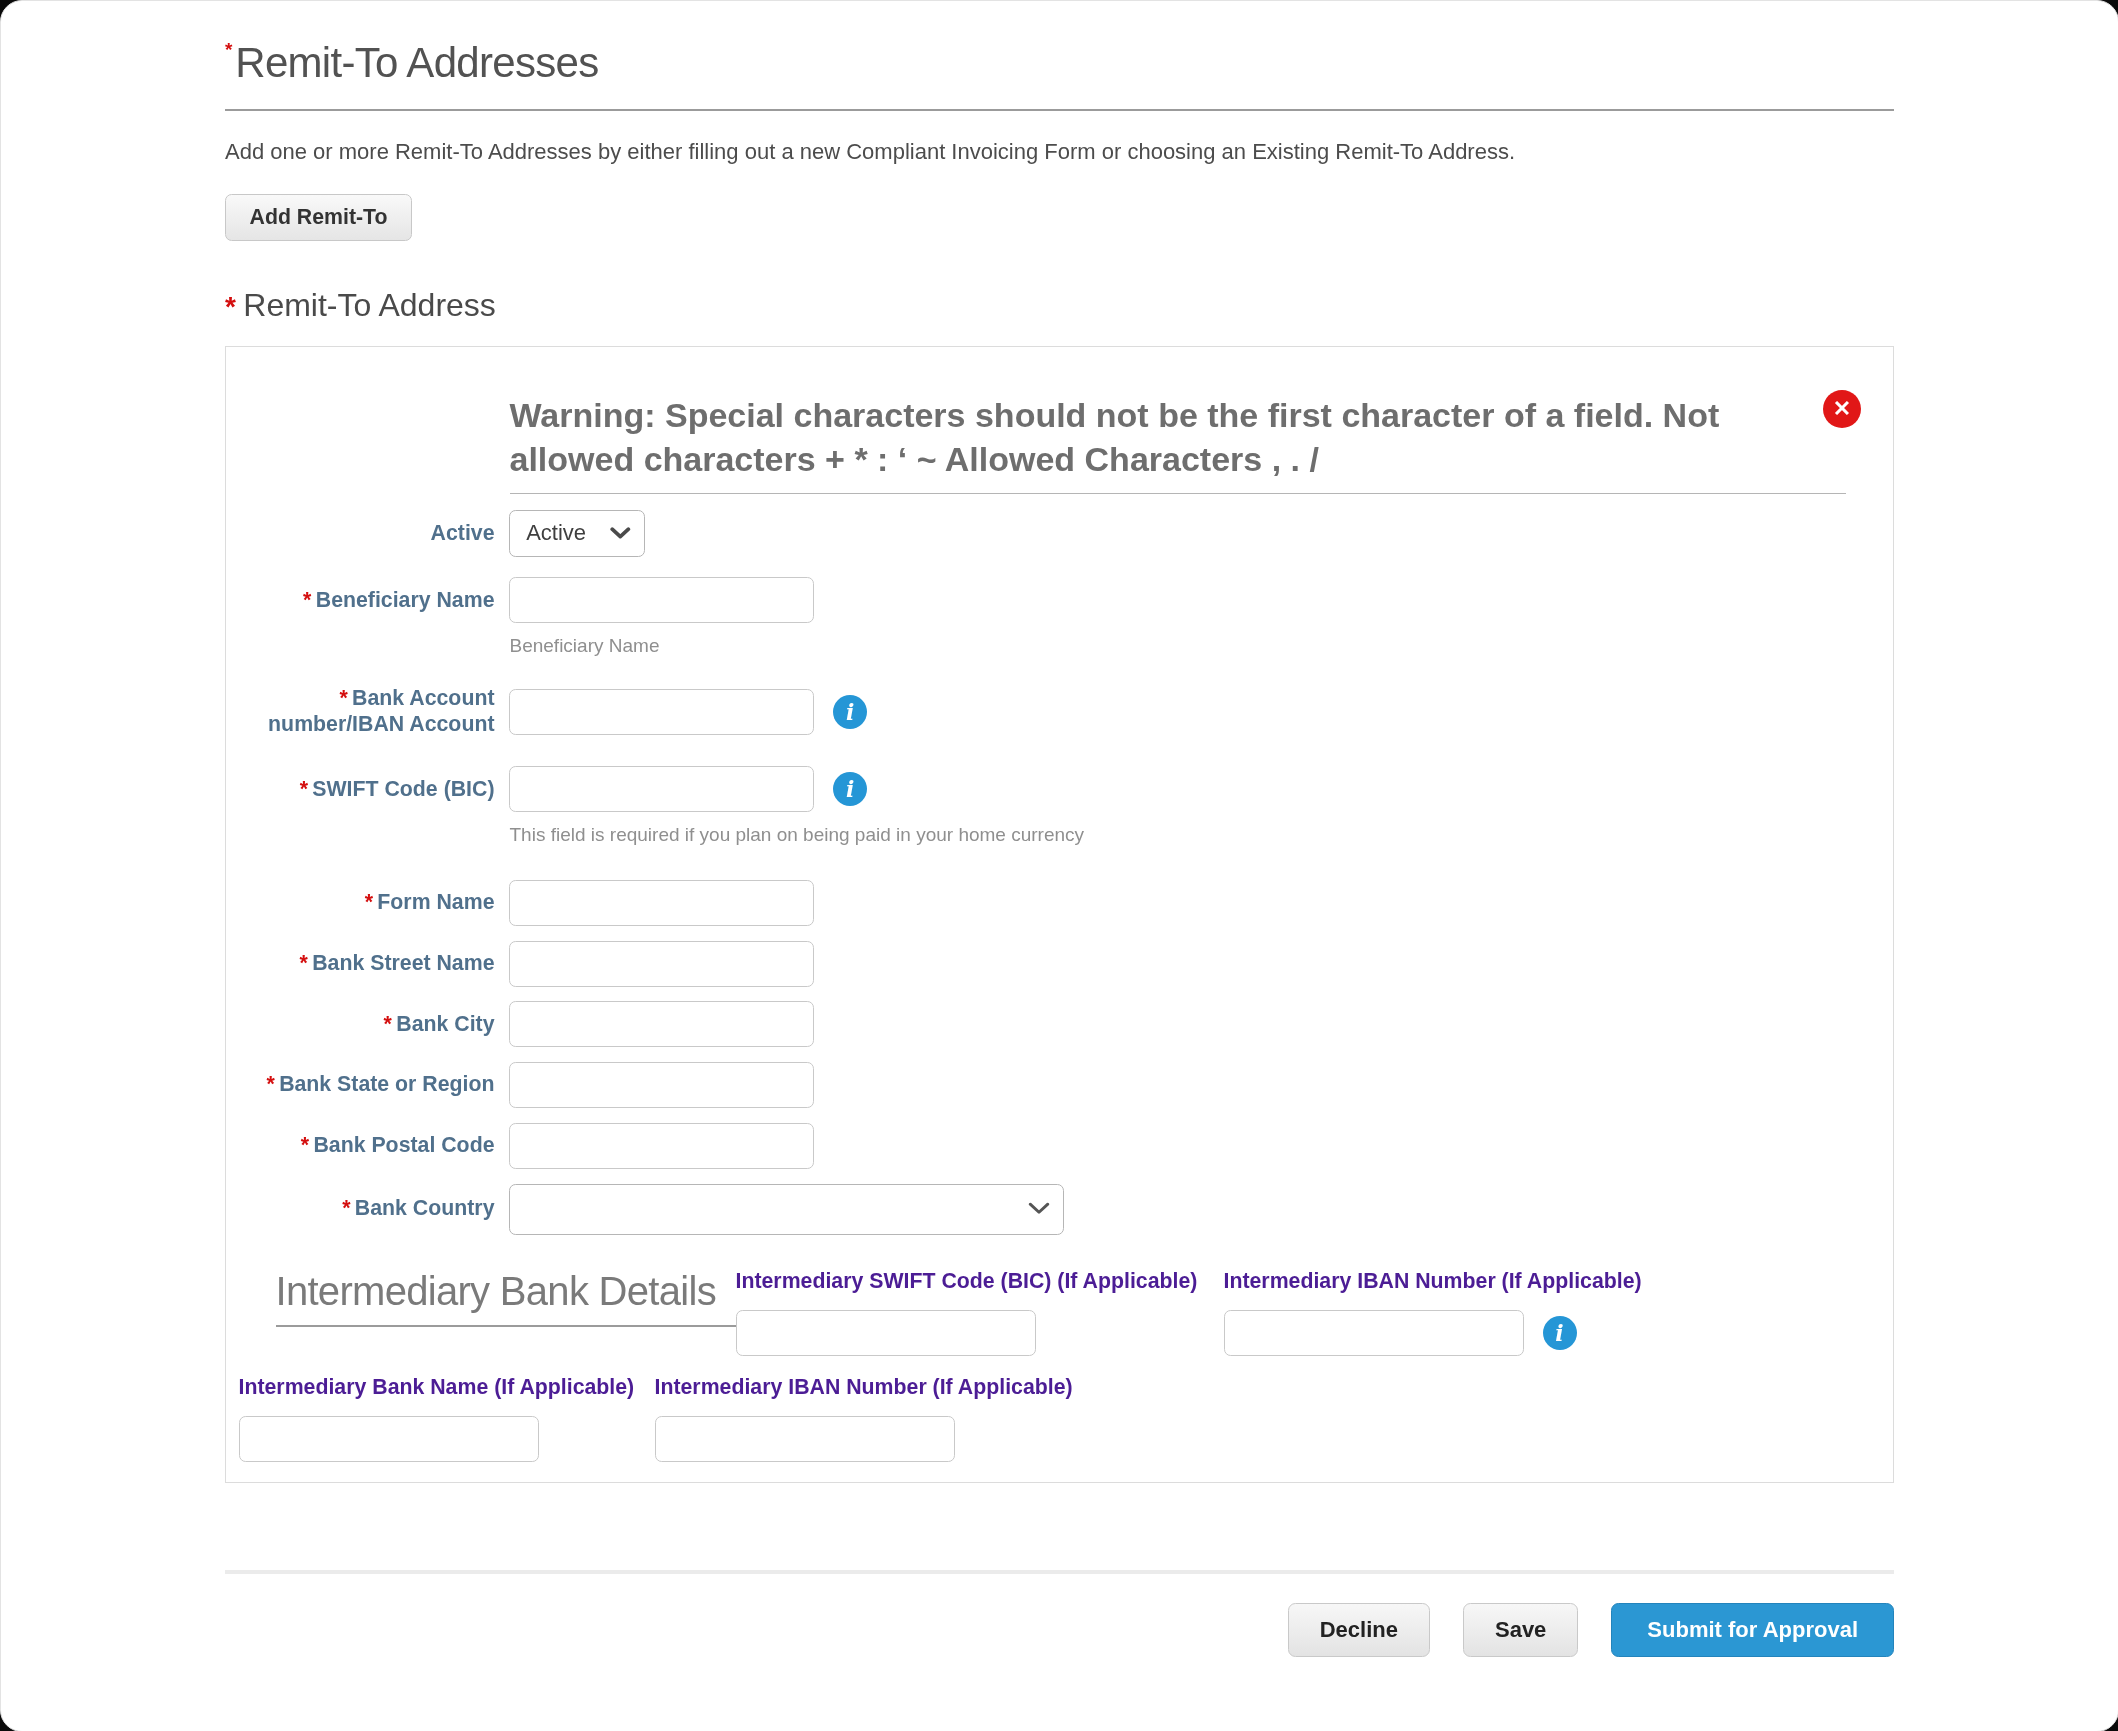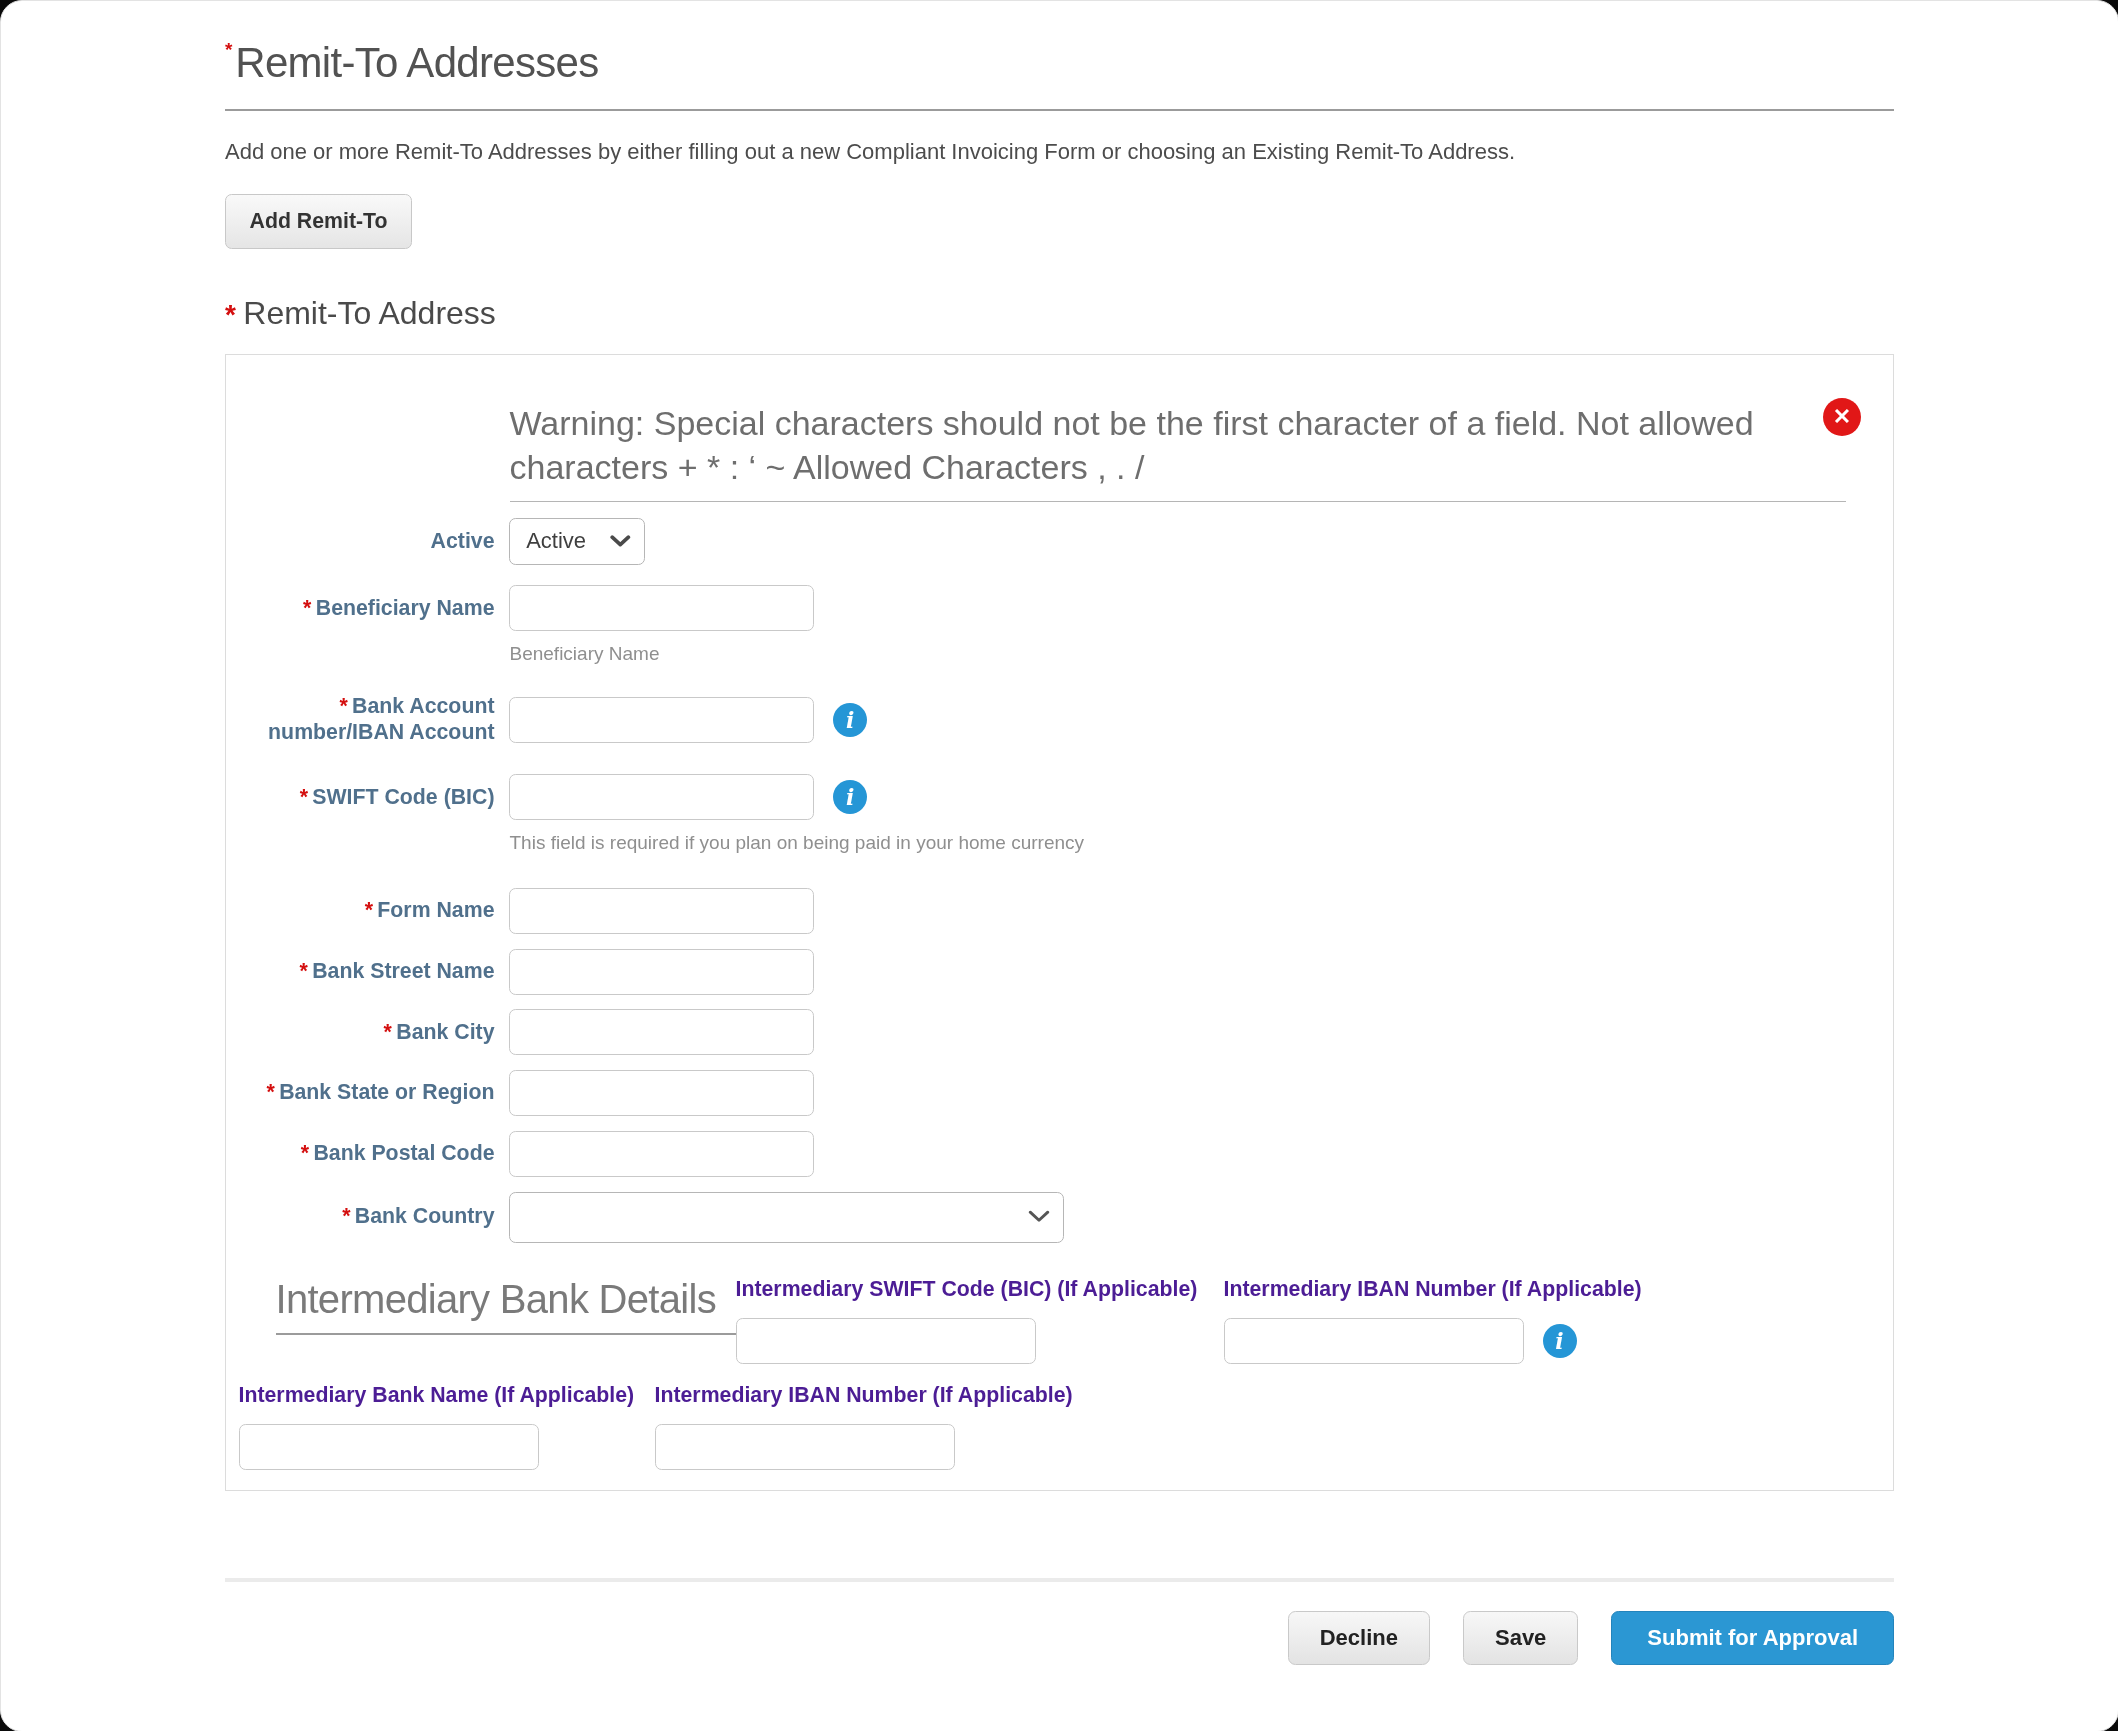--- a/index.html
+++ b/index.html
@@ -25,21 +25,21 @@
     color: #d40f0f; font-size: 19px; font-weight: 700;
     vertical-align: 20.6px; margin-right: 2.9px;
   }
   .page-title {
     display: inline; font-size: 42px; font-weight: 400;
     color: #525252; letter-spacing: -0.7px;
   }
   .title-rule { border: none; border-top: 2.2px solid #9b9b9b; margin-top: 22px; }
   .description { margin-top: 28px; font-size: 22px; color: #4c4c4c; }
   .add-btn {
-    margin-top: 29px; height: 55px; padding: 0 23.5px;
+    margin-top: 29px; height: 47px; padding: 0 23.5px;
     font-family: "Liberation Sans", sans-serif;
     font-size: 21.3px; font-weight: 700; color: #333;
     background: linear-gradient(#f9f9f9, #e5e5e5);
     border: 0.7px solid #c8c8c8; border-radius: 6.6px;
     cursor: pointer;
   }
 
   
   .section-title-row { margin-top: 46px; }
   .req-big { color: #d40f0f; font-size: 28px; font-weight: 700; margin-right: 7.4px; }
@@ -52,21 +52,21 @@
     background: #fff;
     padding: 47px 12.5px 20.6px 12.5px;
   }
 
   
   .warning-wrap {
     margin-left: 271px; margin-right: 35px;
     border-bottom: 1.5px solid #b5b5b5;
     padding-bottom: 11.8px;
   }
-  .warning-text { font-size: 34px; color: #6e6e6e; line-height: 1.28; font-weight: 400; }
+  .warning-text { font-size: 34px; color: #6e6e6e; line-height: 1.28; font-weight: 700; }
   .close-btn {
     position: absolute; top: 43px; right: 32px;
     width: 38px; height: 38px; border-radius: 50%;
     background: #e11717; color: #fff;
     display: flex; align-items: center; justify-content: center;
     font-size: 22px; font-weight: 700; cursor: pointer;
     border: none;
   }
 
   

